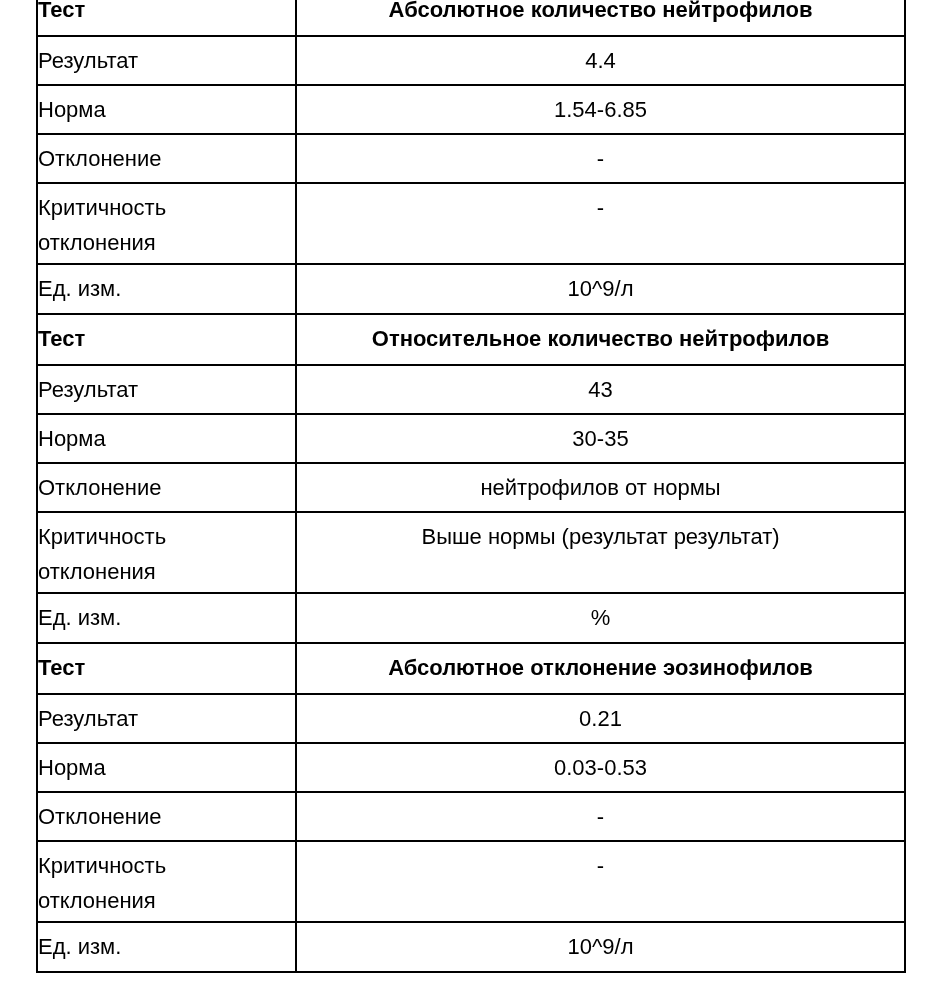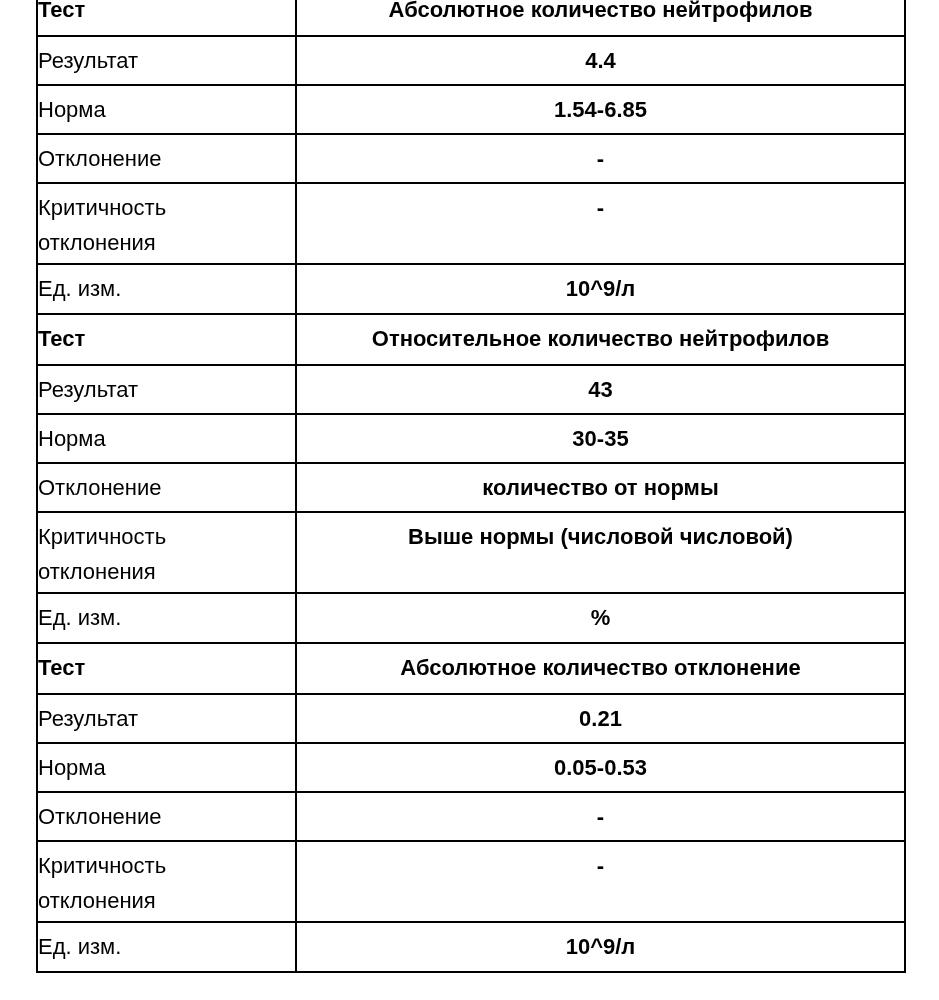--- a/index.html
+++ b/index.html
@@ -34,21 +34,20 @@
     line-height: 35px;
     background: #ffffff;
     overflow: hidden;
   }
   td.label {
     padding-left: 9px;
     text-align: left;
   }
   td.value {
     text-align: center;
-    font-weight: bold;
   }
   tr.row-test td    { height: 43px; font-weight: bold; }
   tr.row-result td  { height: 41px; }
   tr.row-norm td    { height: 41px; border-radius: 7px; }
   tr.row-dev td     { height: 41px; border-radius: 24px; }
   tr.row-crit td    { height: 73px; }
   tr.row-unit td    { height: 42px; }
   .crit-label {
     display: inline-block;
     max-width: 160px;
@@ -97,42 +96,42 @@
       <tr class="row-result">
         <td class="label">Результат</td>
         <td class="value">43</td>
       </tr>
       <tr class="row-norm">
         <td class="label">Норма</td>
         <td class="value">30-35</td>
       </tr>
       <tr class="row-dev">
         <td class="label">Отклонение</td>
-        <td class="value">количество от нормы</td>
+        <td class="value">нейтрофилов от нормы</td>
       </tr>
       <tr class="row-crit">
         <td class="label"><span class="crit-label">Критичность отклонения</span></td>
-        <td class="value">Выше нормы (числовой числовой)</td>
+        <td class="value">Выше нормы (результат результат)</td>
       </tr>
       <tr class="row-unit">
         <td class="label">Ед. изм.</td>
         <td class="value">%</td>
       </tr>
 
       <tr class="row-test">
         <td class="label">Тест</td>
-        <td class="value">Абсолютное количество отклонение</td>
+        <td class="value">Абсолютное отклонение эозинофилов</td>
       </tr>
       <tr class="row-result">
         <td class="label">Результат</td>
         <td class="value">0.21</td>
       </tr>
       <tr class="row-norm">
         <td class="label">Норма</td>
-        <td class="value">0.05-0.53</td>
+        <td class="value">0.03-0.53</td>
       </tr>
       <tr class="row-dev">
         <td class="label">Отклонение</td>
         <td class="value">-</td>
       </tr>
       <tr class="row-crit">
         <td class="label"><span class="crit-label">Критичность отклонения</span></td>
         <td class="value">-</td>
       </tr>
       <tr class="row-unit">

